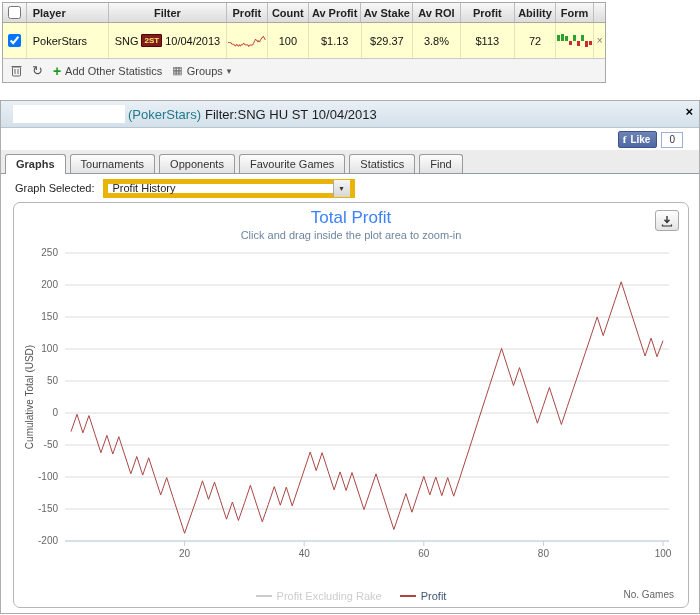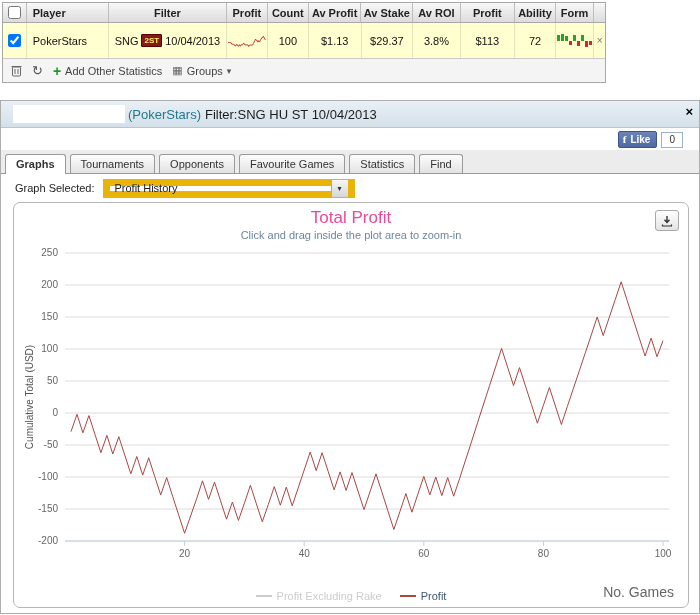--- a/index.html
+++ b/index.html
@@ -37,37 +37,37 @@
   .fb-wrap { position: absolute; right: 16px; top: 3px; display: flex; align-items: center; }
   .fb-like { background: linear-gradient(#6d84b4, #4f69a2); color: #fff; font-size: 10px; font-weight: bold; border: 1px solid #3b5490; border-radius: 2px; padding: 1px 6px 2px 4px; display: inline-flex; gap: 4px; align-items: center; cursor: pointer; }
   .fb-like .f { font-family: "Liberation Serif", serif; font-weight: bold; font-size: 11px; }
   .fb-count { border: 1px solid #9cb0cf; background: #fff; color: #333; font-size: 10px; padding: 1px 7px 2px; margin-left: 4px; }
 
   .tabstrip { height: 24px; background: #ececec; border-bottom: 1px solid #8e9bab; display: flex; align-items: flex-end; gap: 4px; padding: 0 4px; }
   .tab { background: linear-gradient(#fdfdfd, #e2e2e2); border: 1px solid #9a9a9a; border-bottom: none; border-radius: 3px 3px 0 0; padding: 3px 10px; font-size: 11px; color: #333; cursor: pointer; }
   .tab.active { background: #fff; font-weight: bold; position: relative; top: 1px; padding-bottom: 4px; }
 
   .graphsel { height: 28px; display: flex; align-items: center; gap: 8px; padding: 0 14px; font-size: 11px; color: #222; }
-  .selectbox { display: inline-flex; align-items: center; justify-content: space-between; width: 252px; height: 19px; border: 7px solid #eab308; background: #fff; font-size: 11px; padding-left: 5px; cursor: pointer; }
+  .selectbox { display: inline-flex; align-items: center; justify-content: space-between; width: 252px; height: 19px; border: 5px solid #eab308; background: #fff; font-size: 11px; padding-left: 5px; cursor: pointer; }
   .selectbox .arrow { width: 17px; height: 17px; background: linear-gradient(#f6f6f6, #d6d6d6); border-left: 1px solid #aaa; display: flex; align-items: center; justify-content: center; font-size: 8px; color: #333; }
 
   
   .chart-panel { position: absolute; top: 101px; left: 12px; width: 676px; height: 406px; border: 1px solid #b5b5b5; border-radius: 7px; background: #fff; overflow: hidden; }
-  .chart-title { text-align: center; margin-top: 5px; font-size: 17px; color: #ec4899; }
+  .chart-title { text-align: center; margin-top: 5px; font-size: 17px; color: #3b82f6; }
   .chart-subtitle { text-align: center; font-size: 11px; color: #6D869F; margin-top: 1px; }
   .dl-btn { position: absolute; top: 7px; right: 9px; width: 24px; height: 21px; border: 1px solid #a9a9a9; border-radius: 3px; background: linear-gradient(#ffffff, #e4e4e4); display: flex; align-items: center; justify-content: center; cursor: pointer; }
   #chart-svg { display: block; margin: 2px auto 0; }
   .legend { position: absolute; bottom: 5px; left: 0; width: 100%; display: flex; justify-content: center; gap: 18px; font-size: 11px; }
   .legend .li { display: inline-flex; align-items: center; gap: 5px; cursor: pointer; }
   .legend .sw { width: 16px; height: 2px; display: inline-block; }
   .legend .sw-gray { background: #cccccc; }
   .legend .sw-red { background: #AA4643; }
   .legend .li.hidden-series { color: #cccccc; }
   .legend .li.on { color: #3E576F; }
-  .xaxis-label { position: absolute; bottom: 7px; right: 14px; font-size: 14px; color: #666; }
+  .xaxis-label { position: absolute; bottom: 7px; right: 14px; font-size: 10px; color: #666; }
 </style>
 </head>
 <body>
 
 <div class="stats-table">
   <div class="thead">
     <div class="th c-check">
         <input type="checkbox" style="">
       </div>
     <div class="th c-player">Player</div>

